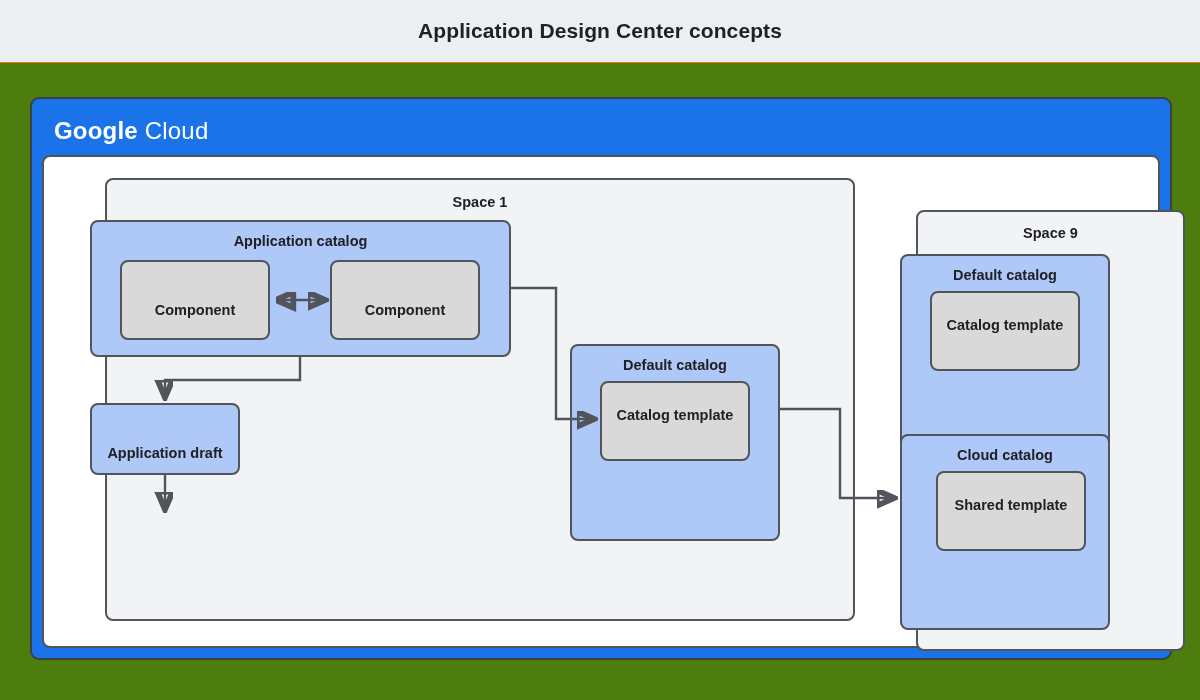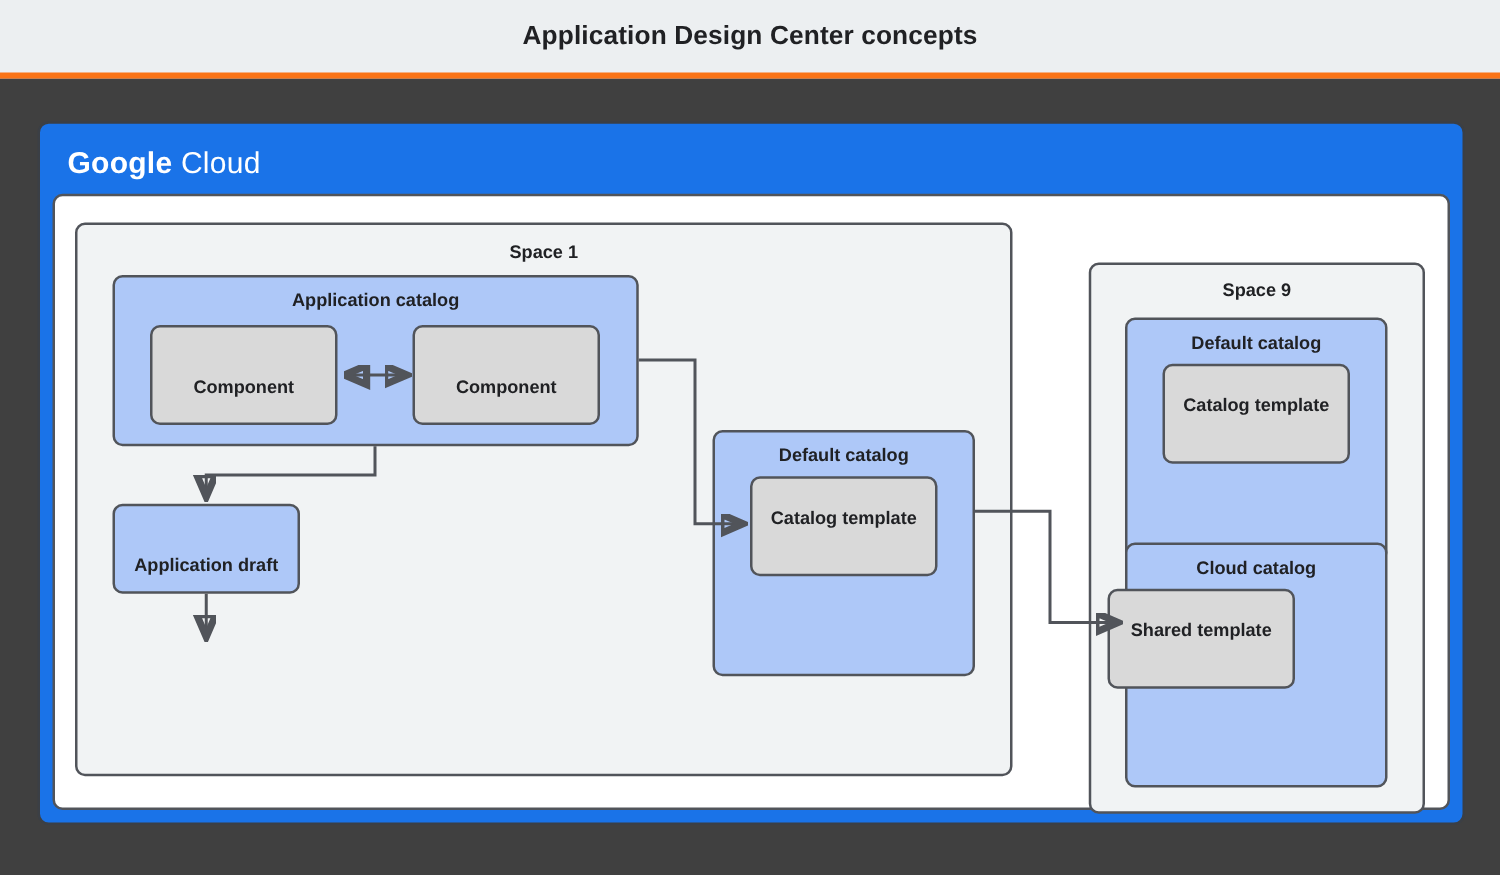--- a/index.html
+++ b/index.html
@@ -15,39 +15,39 @@
     overflow: hidden;
     position: relative;
   }
 
   
   #header-band {
     position: absolute;
     left: 0; top: 0;
     width: 1200px; height: 63px;
     background: #eceff1;
-    border-bottom: 5px solid #f97316;
+    border-bottom: 1px solid #f97316;
     box-sizing: border-box;
     display: flex;
     align-items: center;
     justify-content: center;
   }
   #page-title {
     font-size: 21px;
     font-weight: bold;
     color: #202124;
     letter-spacing: 0.1px;
   }
 
   
   #canvas {
     position: absolute;
     left: 0; top: 63px;
     width: 1200px; height: 637px;
-    background: #404040;
+    background: #4d7c0f;
   }
 
   
   .box {
     position: absolute;
     box-sizing: border-box;
     border: 2px solid #51545a;
     border-radius: 8px;
   }
   .box-label {
@@ -84,20 +84,21 @@
     left: 42px; top: 92px;
     width: 1118px; height: 493px;
     background: #ffffff;
     border-color: #51545a;
   }
 
   
   .space {
     background: #f1f3f4;
     border-color: #51545a;
+    margin-left: 45px;
   }
   #space-1 { left: 60px; top: 115px; width: 750px; height: 443px; }
   #space-2 { left: 871px; top: 147px; width: 269px; height: 441px; }
   #space-1-label { top: 14px; }
   #space-2-label { top: 13px; }
 
   
   .group-blue {
     background: #aec8f8;
     border-color: #51545a;
@@ -122,21 +123,21 @@
   #component-1 { left: 120px; top: 197px; width: 150px; height: 80px; }
   #component-2 { left: 330px; top: 197px; width: 150px; height: 80px; }
   #component-1-label, #component-2-label { top: 40px; }
 
   #catalog-template-1 { left: 600px; top: 318px; width: 150px; height: 80px; }
   #catalog-template-1-label { top: 24px; }
 
   #catalog-template-2 { left: 930px; top: 228px; width: 150px; height: 80px; }
   #catalog-template-2-label { top: 24px; }
 
-  #shared-template { left: 886px; top: 408px; width: 150px; height: 80px; }
+  #shared-template { left: 936px; top: 408px; width: 150px; height: 80px; }
   #shared-template-label { top: 24px; }
 
   
   #app-draft { left: 90px; top: 340px; width: 150px; height: 72px; }
   #app-draft-label { top: 16px; margin-top: 24px; }
   #application { left: 90px; top: 452px; width: 150px; height: 72px; }
   #application-label { top: 16px; }
 
   
   #connectors {

